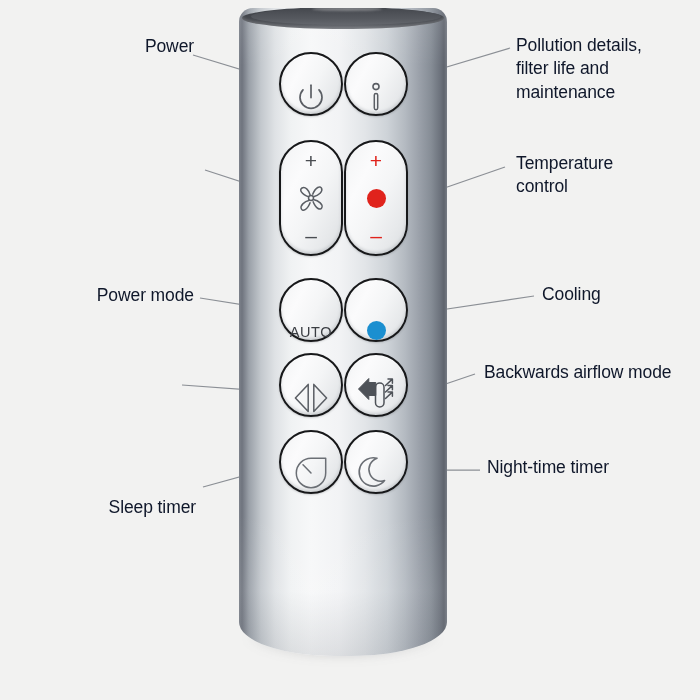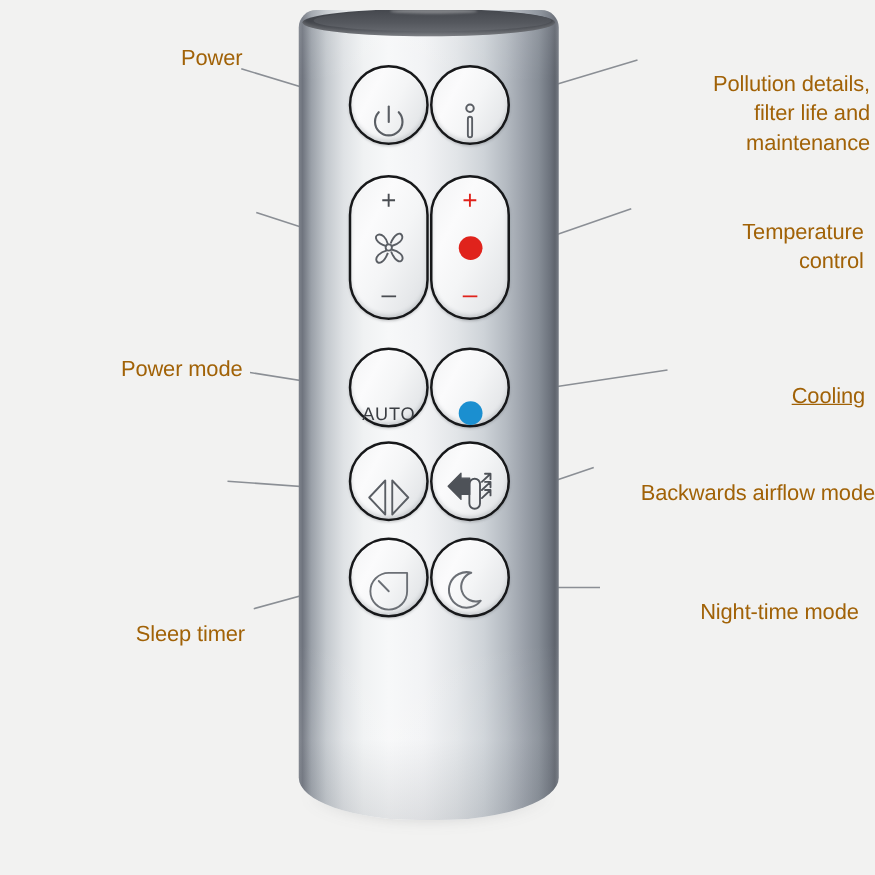--- a/index.html
+++ b/index.html
@@ -9,28 +9,28 @@
     background:#f2f2f1;
     font-family:"Liberation Sans", sans-serif;
     overflow:hidden;
     position:relative;
   }
   #stage{position:absolute;inset:0;width:700px;height:700px;}
 
   
   .label{
     position:absolute;
-    color:#a16207;
+    color:#0f172a;
     font-size:17.5px;
     line-height:1.33;
     letter-spacing:-0.1px;
     white-space:pre-line;
     font-weight:400;
   }
-  .label.right{text-align:right;margin-top:22px;}
+  .label.right{text-align:left;}
   .label.left{text-align:right;}
 
   
   #leaders{position:absolute;left:0;top:0;width:700px;height:700px;pointer-events:none;}
 
   
   #remote{
     position:absolute;
     left:239px;top:8px;
     width:208px;height:650px;
@@ -171,25 +171,25 @@
 
   <div class="label left" style="left:24px;top:496px;width:172px;">Sleep timer</div>
 
   <div class="label right" style="left:516px;top:34px;width:180px;">Pollution details,
 filter life and
 maintenance</div>
 
   <div class="label right" style="left:516px;top:152px;width:175px;">Temperature
 control</div>
 
-  <div class="label right" style="left:542px;top:283px;width:150px;text-decoration:underline;">Cooling</div>
+  <div class="label right" style="left:542px;top:283px;width:150px;">Cooling</div>
 
   <div class="label right" style="left:484px;top:361px;width:216px;">Backwards airflow mode</div>
 
-  <div class="label right" style="left:487px;top:456px;width:200px;">Night-time mode</div>
+  <div class="label right" style="left:487px;top:456px;width:200px;">Night-time timer</div>
 
   <div id="remote">
     <div class="body-shadow"></div>
 
     <div class="body">
       <div class="body-vgrad"></div>
 
       <div class="cap">
         <div class="cap-inner"></div>
         <div class="cap-hi"></div>

